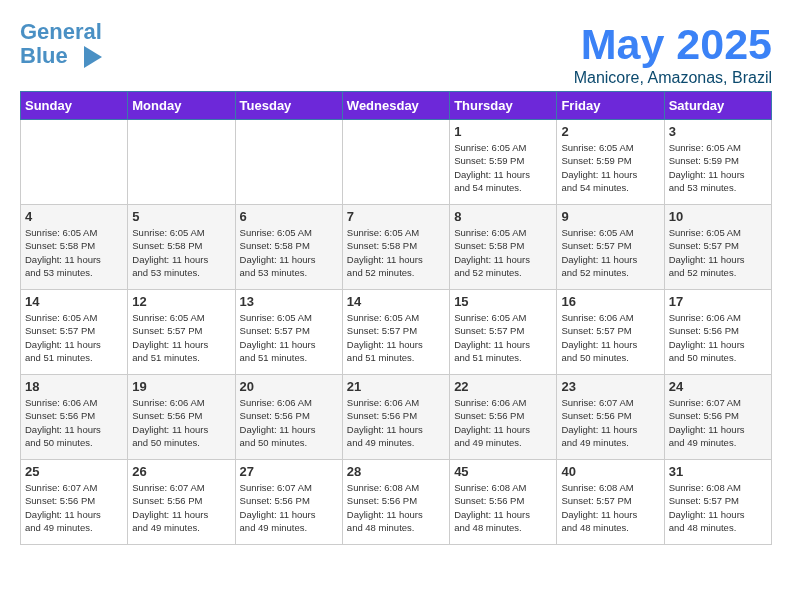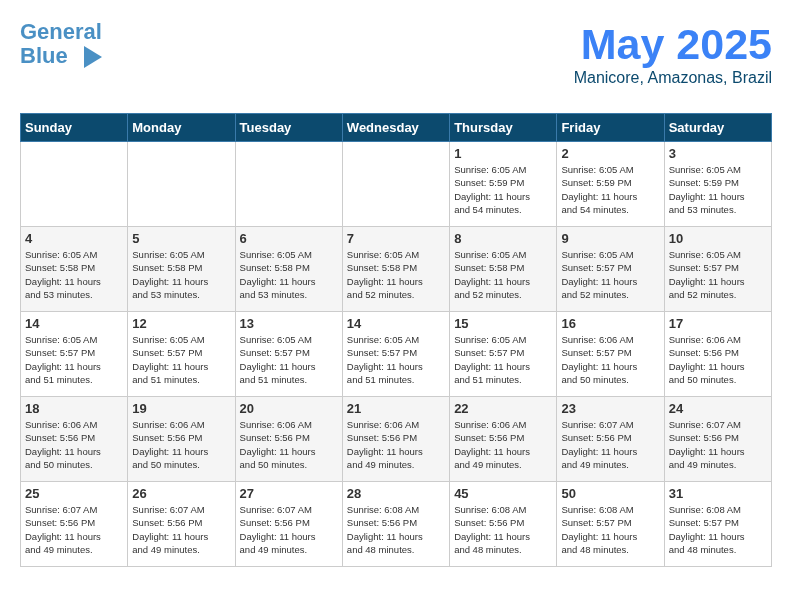--- a/index.html
+++ b/index.html
@@ -7,21 +7,21 @@
       font-family: Arial, sans-serif;
       background: #fff;
       width: 792px;
       min-height: 612px;
       padding: 20px;
     }
     .header {
       display: flex;
       justify-content: space-between;
       align-items: flex-start;
-      margin-bottom: 26px;
+      margin-bottom: 4px;
     }
     .logo {
       display: flex;
       align-items: center;
     }
     .logo-text {
       font-size: 22px;
       font-weight: bold;
       color: #333;
       line-height: 1.1;
@@ -49,21 +49,21 @@
     .location {
       font-size: 16px;
       color: #0c4a6e;
     }
     table {
       width: 100%;
       border-collapse: collapse;
       font-size: 11px;
     }
     thead tr th {
-      background-color: #0c4a6e;
+      background-color: #6d28d9;
       color: white;
       padding: 6px 4px;
       text-align: left;
       font-size: 13px;
       font-weight: bold;
       border: 1px solid #3a7aaa;
     }
     tbody tr td {
       border: 1px solid #ccc;
       vertical-align: top;
@@ -336,21 +336,21 @@
 and 48 minutes.</div>
         </td>
         <td>
           <span class="day-num">45</span>
           <div class="day-info" style="white-space: pre-line;">Sunrise: 6:08 AM
 Sunset: 5:56 PM
 Daylight: 11 hours
 and 48 minutes.</div>
         </td>
         <td>
-          <span class="day-num">50</span>
+          <span class="day-num">40</span>
           <div class="day-info" style="white-space: pre-line;">Sunrise: 6:08 AM
 Sunset: 5:57 PM
 Daylight: 11 hours
 and 48 minutes.</div>
         </td>
         <td>
           <span class="day-num">31</span>
           <div class="day-info" style="white-space: pre-line;">Sunrise: 6:08 AM
 Sunset: 5:57 PM
 Daylight: 11 hours

